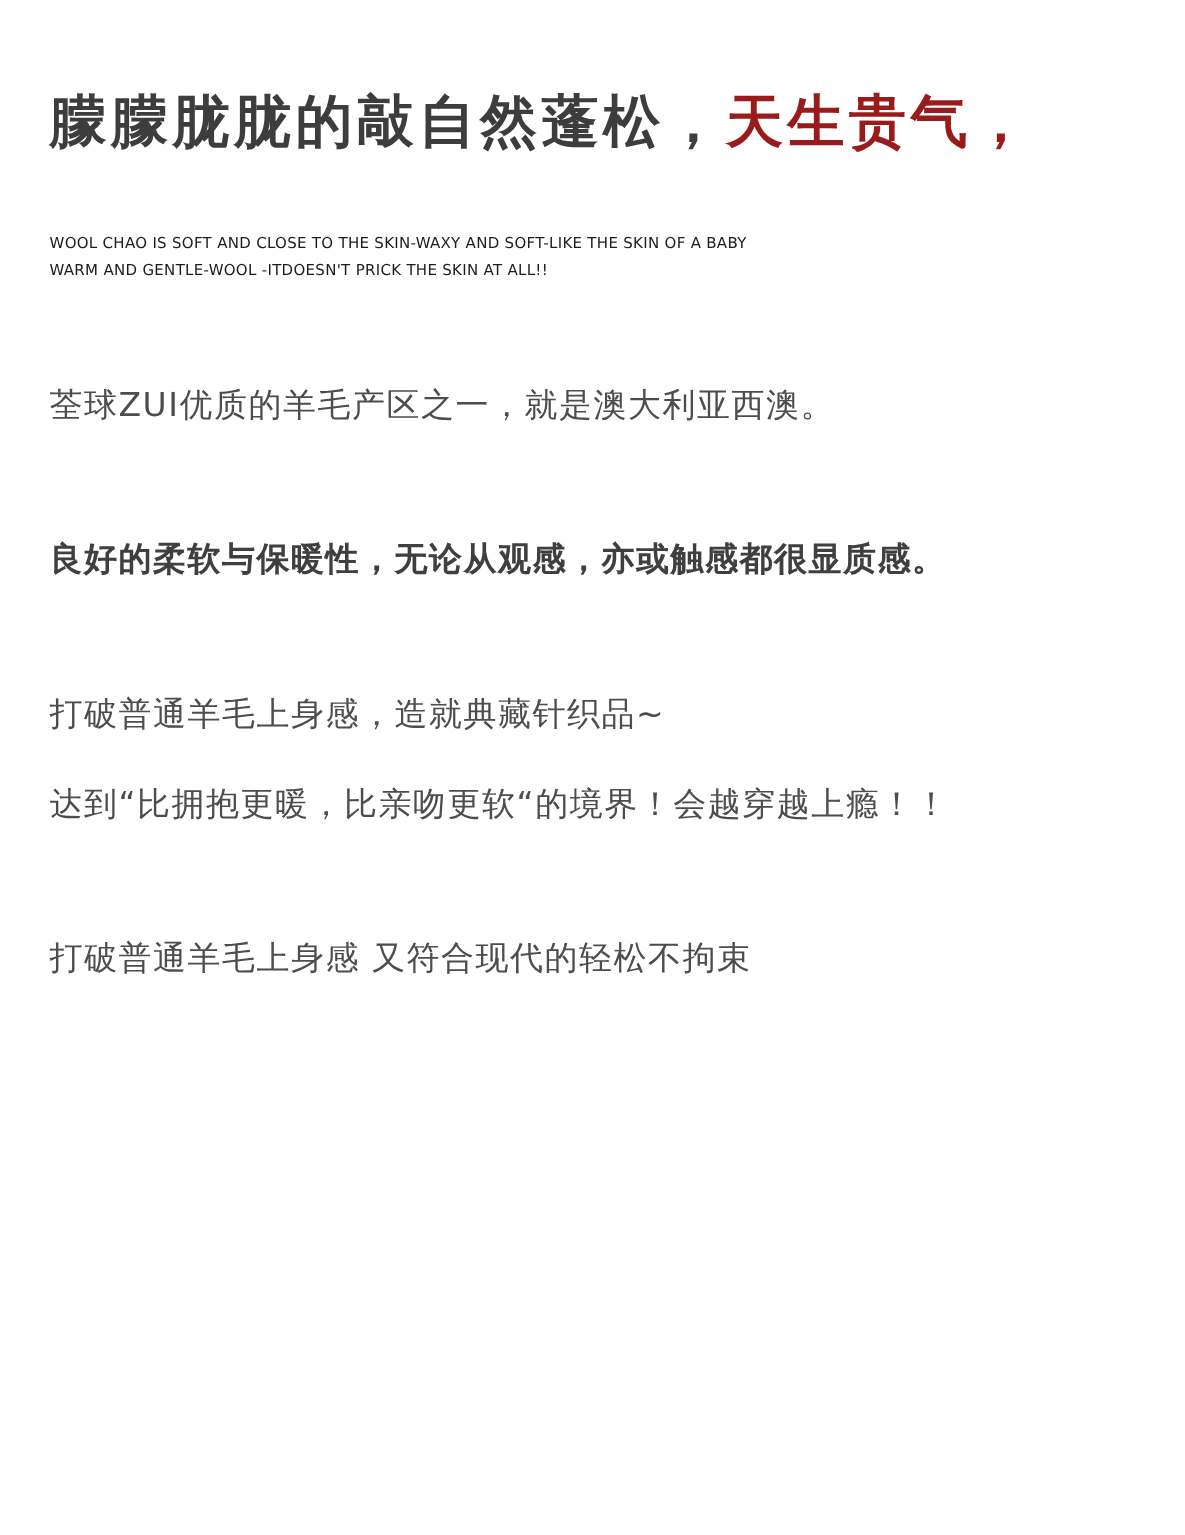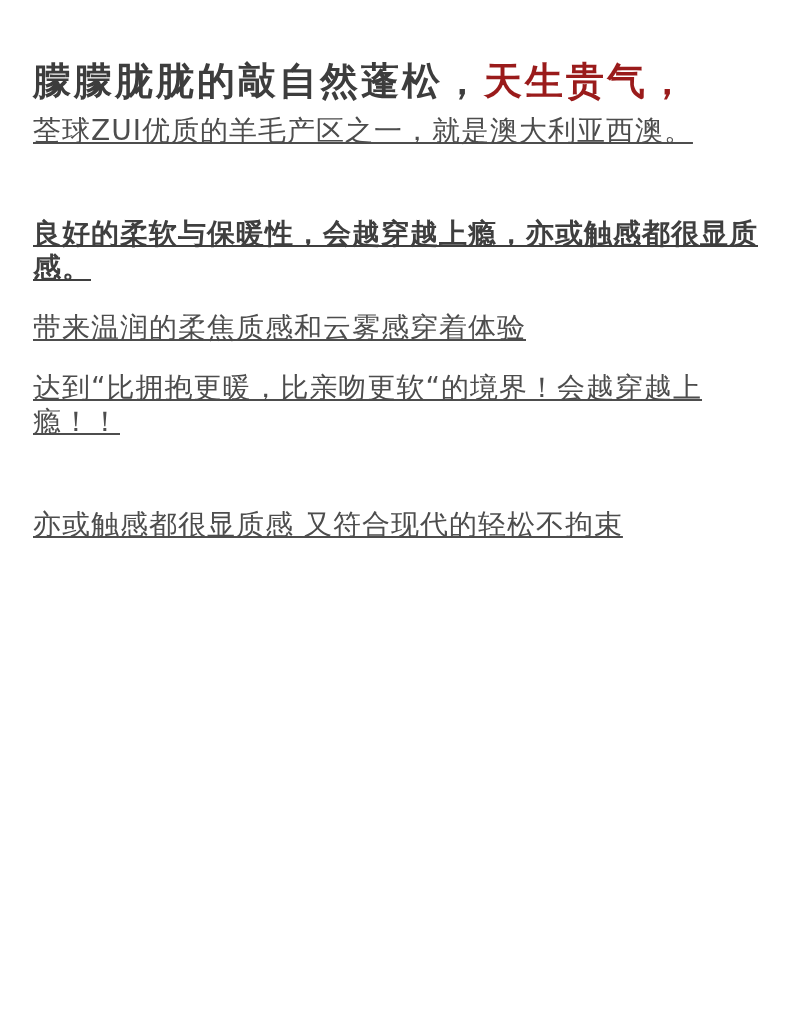--- a/index.html
+++ b/index.html
@@ -37,47 +37,50 @@
     margin-top: 40px;
     margin-bottom: 64px;
     font-size: 10px;
     line-height: 18px;
     letter-spacing: 0.2px;
     color: #1c1c1c;
   }
   
   .para {
     margin: 0 0 26px 0;
-    font-size: 28px;
+    font-size: 22px;
     line-height: 34px;
     letter-spacing: 1px;
     color: #4d4d4d;
     font-weight: normal;
-    text-decoration: underline;
   }
   .para.group-gap {
     margin-top: 69px;
   }
   .para.emphasis {
     font-weight: bold;
     color: #3f3f3f;
   }
 </style>
 </head>
 <body>
 
 <div class="page">
 
   <h1 class="headline">
     <span><span>朦朦胧胧的敲自然蓬松，</span><span class="accent">天生贵气，</span></span><br>
   </h1>
 
+  <div class="subtitle">
+    <div>WOOL CHAO IS SOFT AND CLOSE TO THE SKIN-WAXY AND SOFT-LIKE THE SKIN OF A BABY</div>
+    <div>WARM AND GENTLE-WOOL -ITDOESN'T PRICK THE SKIN AT ALL!!</div>
+  </div>
 
   <p class="para">荃球ZUI优质的羊毛产区之一，就是澳大利亚西澳。</p>
 
-  <p class="para emphasis group-gap">良好的柔软与保暖性，会越穿越上瘾，亦或触感都很显质感。</p>
+  <p class="para emphasis group-gap">良好的柔软与保暖性，无论从观感，亦或触感都很显质感。</p>
 
-  <p class="para">带来温润的柔焦质感和云雾感穿着体验</p>
+  <p class="para group-gap">打破普通羊毛上身感，造就典藏针织品~</p>
   <p class="para">达到“比拥抱更暖，比亲吻更软“的境界！会越穿越上瘾！！</p>
 
-  <p class="para group-gap">亦或触感都很显质感 又符合现代的轻松不拘束</p>
+  <p class="para group-gap">打破普通羊毛上身感 又符合现代的轻松不拘束</p>
 
 </div>
 
 </body></html>

